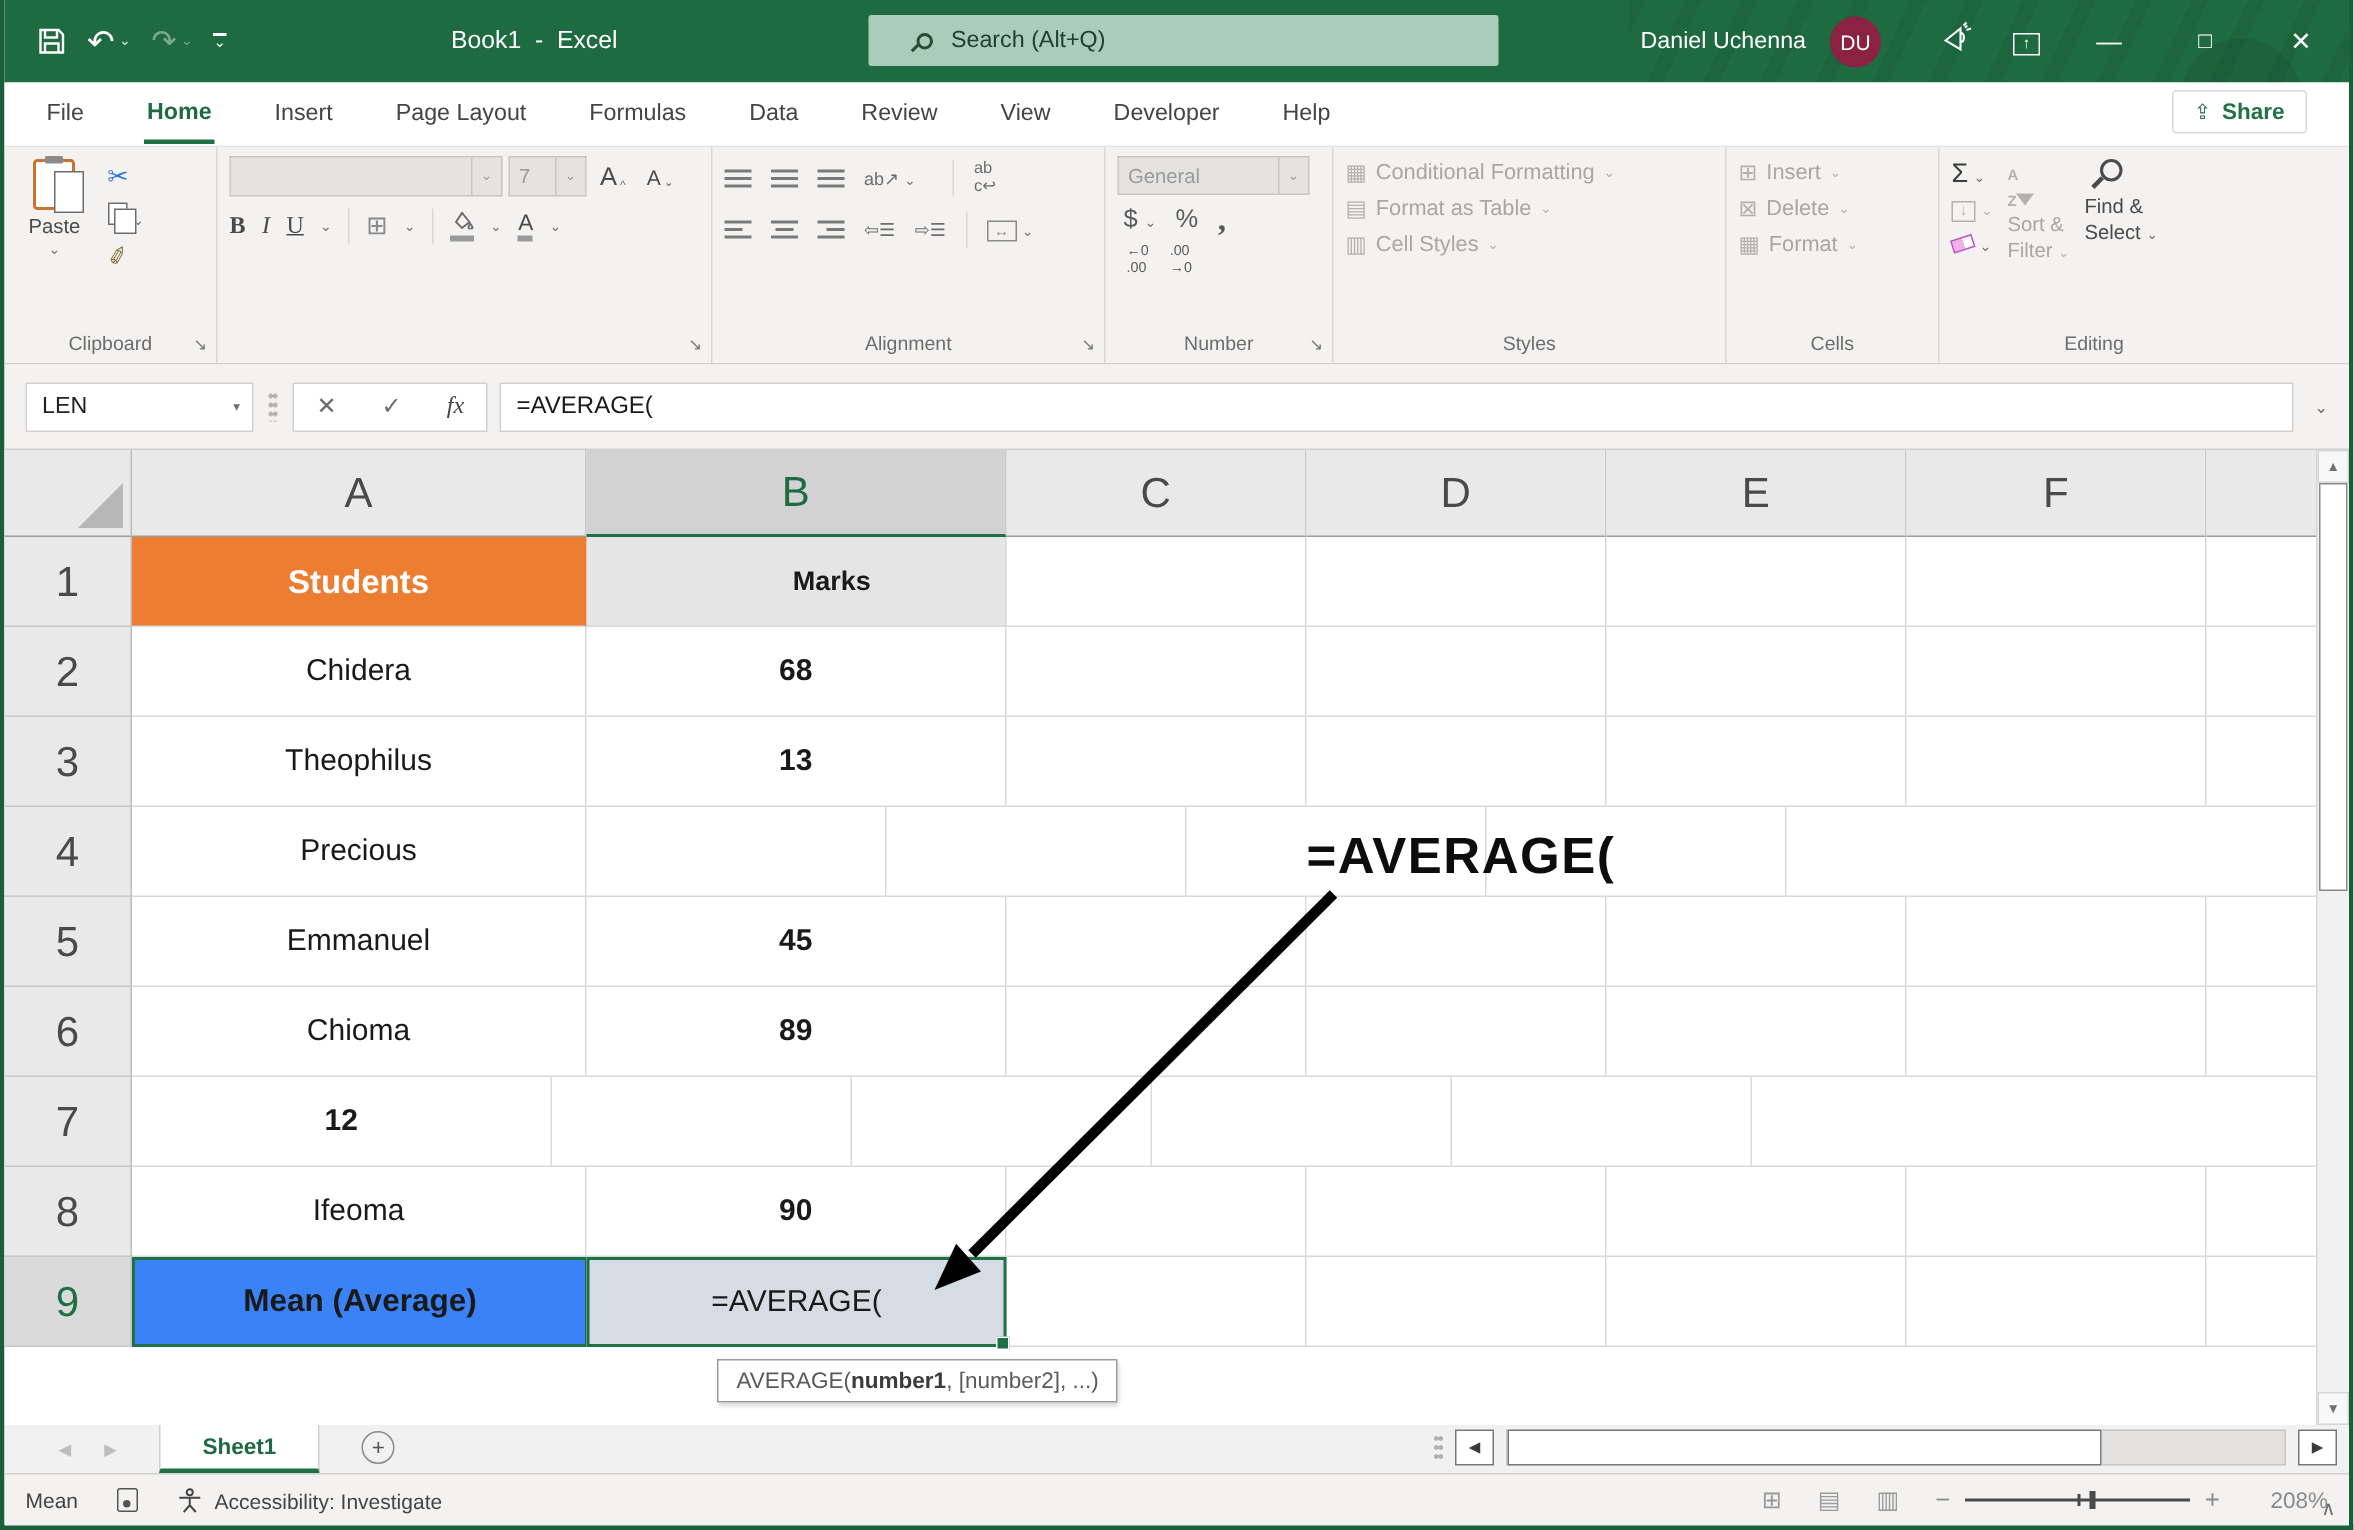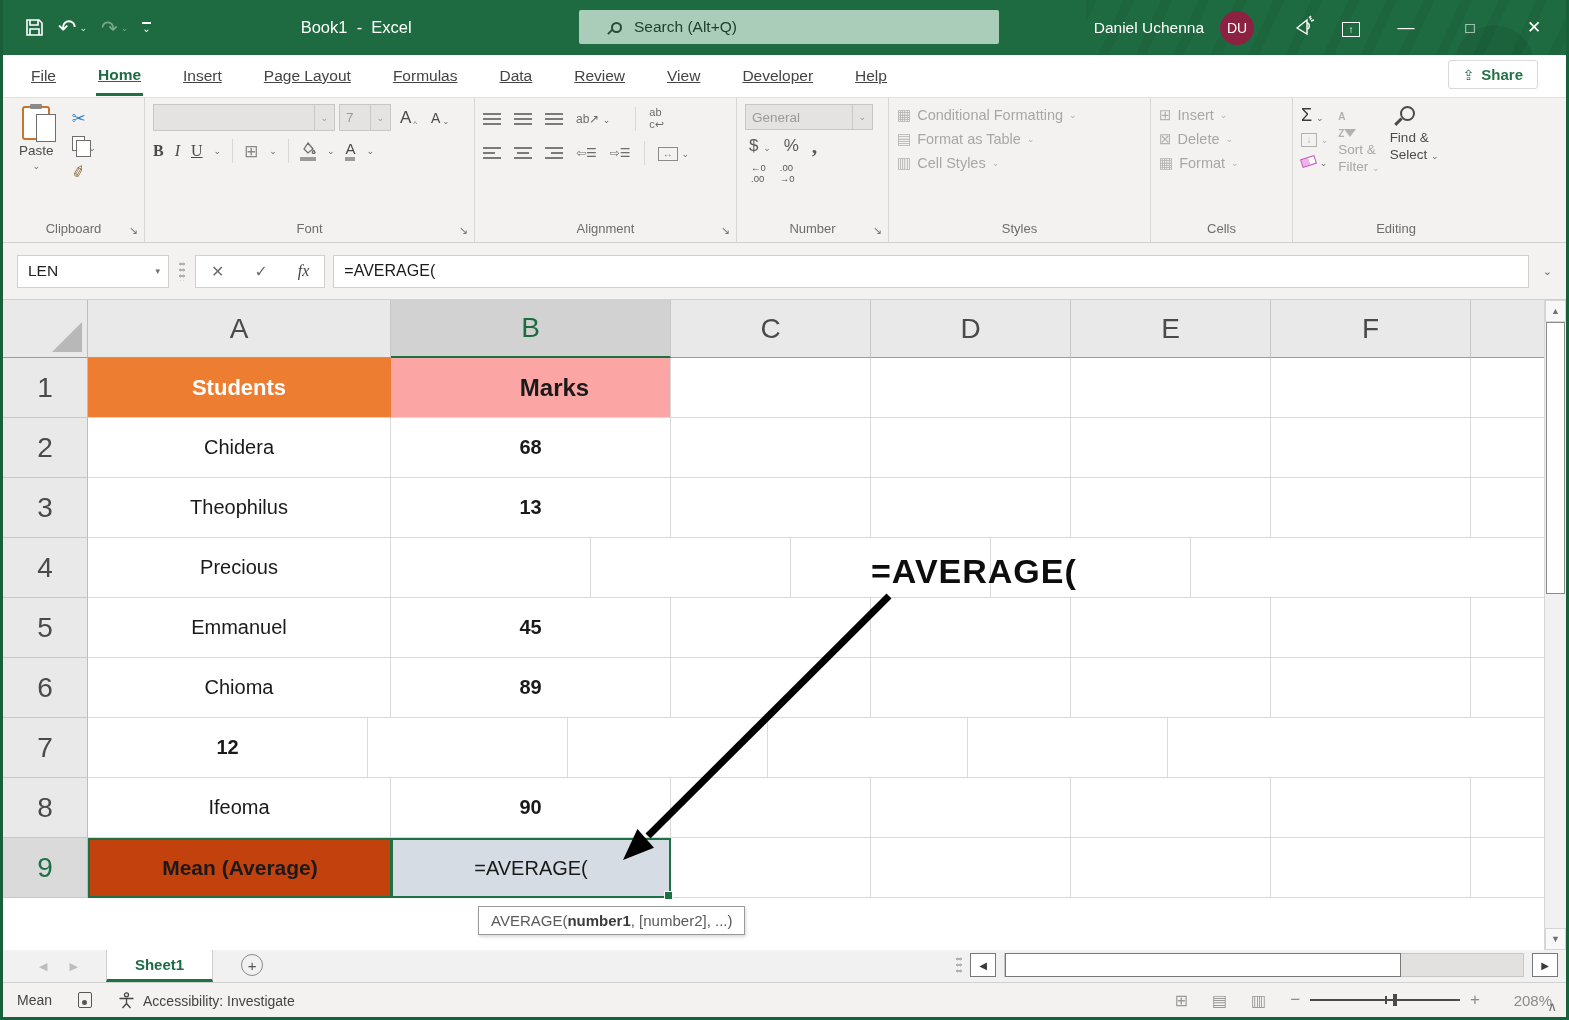--- a/index.html
+++ b/index.html
@@ -35,21 +35,21 @@
   .tb-ic { width:46px; text-align:center; cursor:pointer; }
   .win-btn { width:64px; height:55px; display:flex; align-items:center; justify-content:center;
              font-size:17px; cursor:pointer; }
   .maxi { font-size:15px; }
   .ribbon-disp-ic { display:inline-flex; width:18px; height:15px; border:1.5px solid #fff;
                     align-items:center; justify-content:center; font-size:10px; }
 
   
   .tabrow { height:42px; background:#fff; display:flex; align-items:center; padding-left:26px;
             gap:38px; font-size:15.5px; color:#444; flex-shrink:0; position:relative; }
-  .rtab { cursor:pointer; padding:9px 2px;text-decoration:underline; }
+  .rtab { cursor:pointer; padding:9px 2px; }
   .rtab.active { color:#1E6B41; font-weight:bold; border-bottom:3px solid #1E7145; }
   .share-btn { position:absolute; right:28px; top:5px; border:1px solid #d9d9d9; border-radius:3px;
                padding:5px 14px; color:#217346; font-size:15px; font-weight:bold; display:flex; gap:7px;
                align-items:center; cursor:pointer; background:#fff; }
   .share-ic { font-size:14px; font-weight:normal; }
 
   
   .ribbon { height:146px; background:#F3F2F1; border-top:1px solid #E3E1DF; border-bottom:1px solid #D2D0CE;
             display:flex; flex-shrink:0; font-size:13.5px; color:#4a4a4a; }
   .rgroup { display:flex; flex-direction:column; border-right:1px solid #D9D7D5; padding:6px 8px 2px; position:relative; }
@@ -168,23 +168,23 @@
   .sheet-row { height:60px; display:flex; flex-shrink:0; }
   .row10 { height:52px; overflow:hidden; }
   .rowh { width:85px; background:#E9E9E9; border-right:1px solid #BDBDBD; border-bottom:1px solid #C8C8C8;
           display:flex; align-items:center; justify-content:center; font-size:28px; color:#4a4a4a; cursor:pointer; }
   .rowh.active { background:#DADADA; color:#1E7145; }
   .row10 .rowh { align-items:flex-start; font-size:30px; }
   .c { border-right:1px solid #D9D9D9; border-bottom:1px solid #D9D9D9; display:flex; align-items:center;
        justify-content:center; font-size:20px; color:#1a1a1a; cursor:cell; }
   .c.w-fill { border-right:none; }
   .hdr-a { background:#ED7D31; color:#fff; font-weight:bold; font-size:22px; border-right-color:#ED7D31; }
-  .hdr-b { background:#fca5a5; color:#1a1a1a; font-weight:bold; font-size:24px;padding-left:48px; }
+  .hdr-b { background:#e5e5e5; color:#1a1a1a; font-weight:bold; font-size:18px;padding-left:48px; }
   .mark { font-weight:bold; }
-  .sel-a { background:#c2410c; font-weight:bold; font-size:21px;
+  .sel-a { background:#3b82f6; font-weight:bold; font-size:21px;
            border:2px solid #1E7145; border-right:1px solid #1E7145; }
   .sel-b { background:#D6DCE4; border:2px solid #1E7145; position:relative; }
   .sel-b::after { content:''; position:absolute; right:-4px; bottom:-4px; width:7px; height:7px;
                   background:#1E7145; border:1px solid #fff; }
 
   
   .annotation { position:absolute; left:868px; top:252px; font-size:34px; font-weight:800;
                 letter-spacing:1px; color:#0d0d0d; z-index:5; pointer-events:none; }
   .arrow-svg { position:absolute; inset:0; width:100%; height:100%; z-index:4; pointer-events:none; }
   .fn-tooltip { position:absolute; left:475px; top:606px; background:#fff; border:1px solid #9A9A9A;
@@ -345,21 +345,20 @@
           <span class="bar-under">
             <svg width="16" height="12" viewBox="0 0 16 12">
                 <path d="M4 7 L8 1 l5 6 -5 4 z M13.5 8 c1.5 2 2.5 3.5 0 3.5 -2 0 -1 -2 0 -3.5" fill="none" stroke="#6d6d6d" stroke-width="1.3"></path>
               </svg>
           </span>
           <span class="chev" style="color:#6d6d6d">⌄</span>
           <span class="bar-under">A</span>
           <span class="chev" style="color:#6d6d6d">⌄</span>
         </div>
       </div>
-      <div class="rlabel">Font</div>
       <span class="launcher">↘</span>
     </div>
 
     <div class="rgroup g-align">
       <div class="rbody">
         <div class="al-row">
           <span class="bars v-t">
               <i></i>
               <i></i>
               <i></i>

